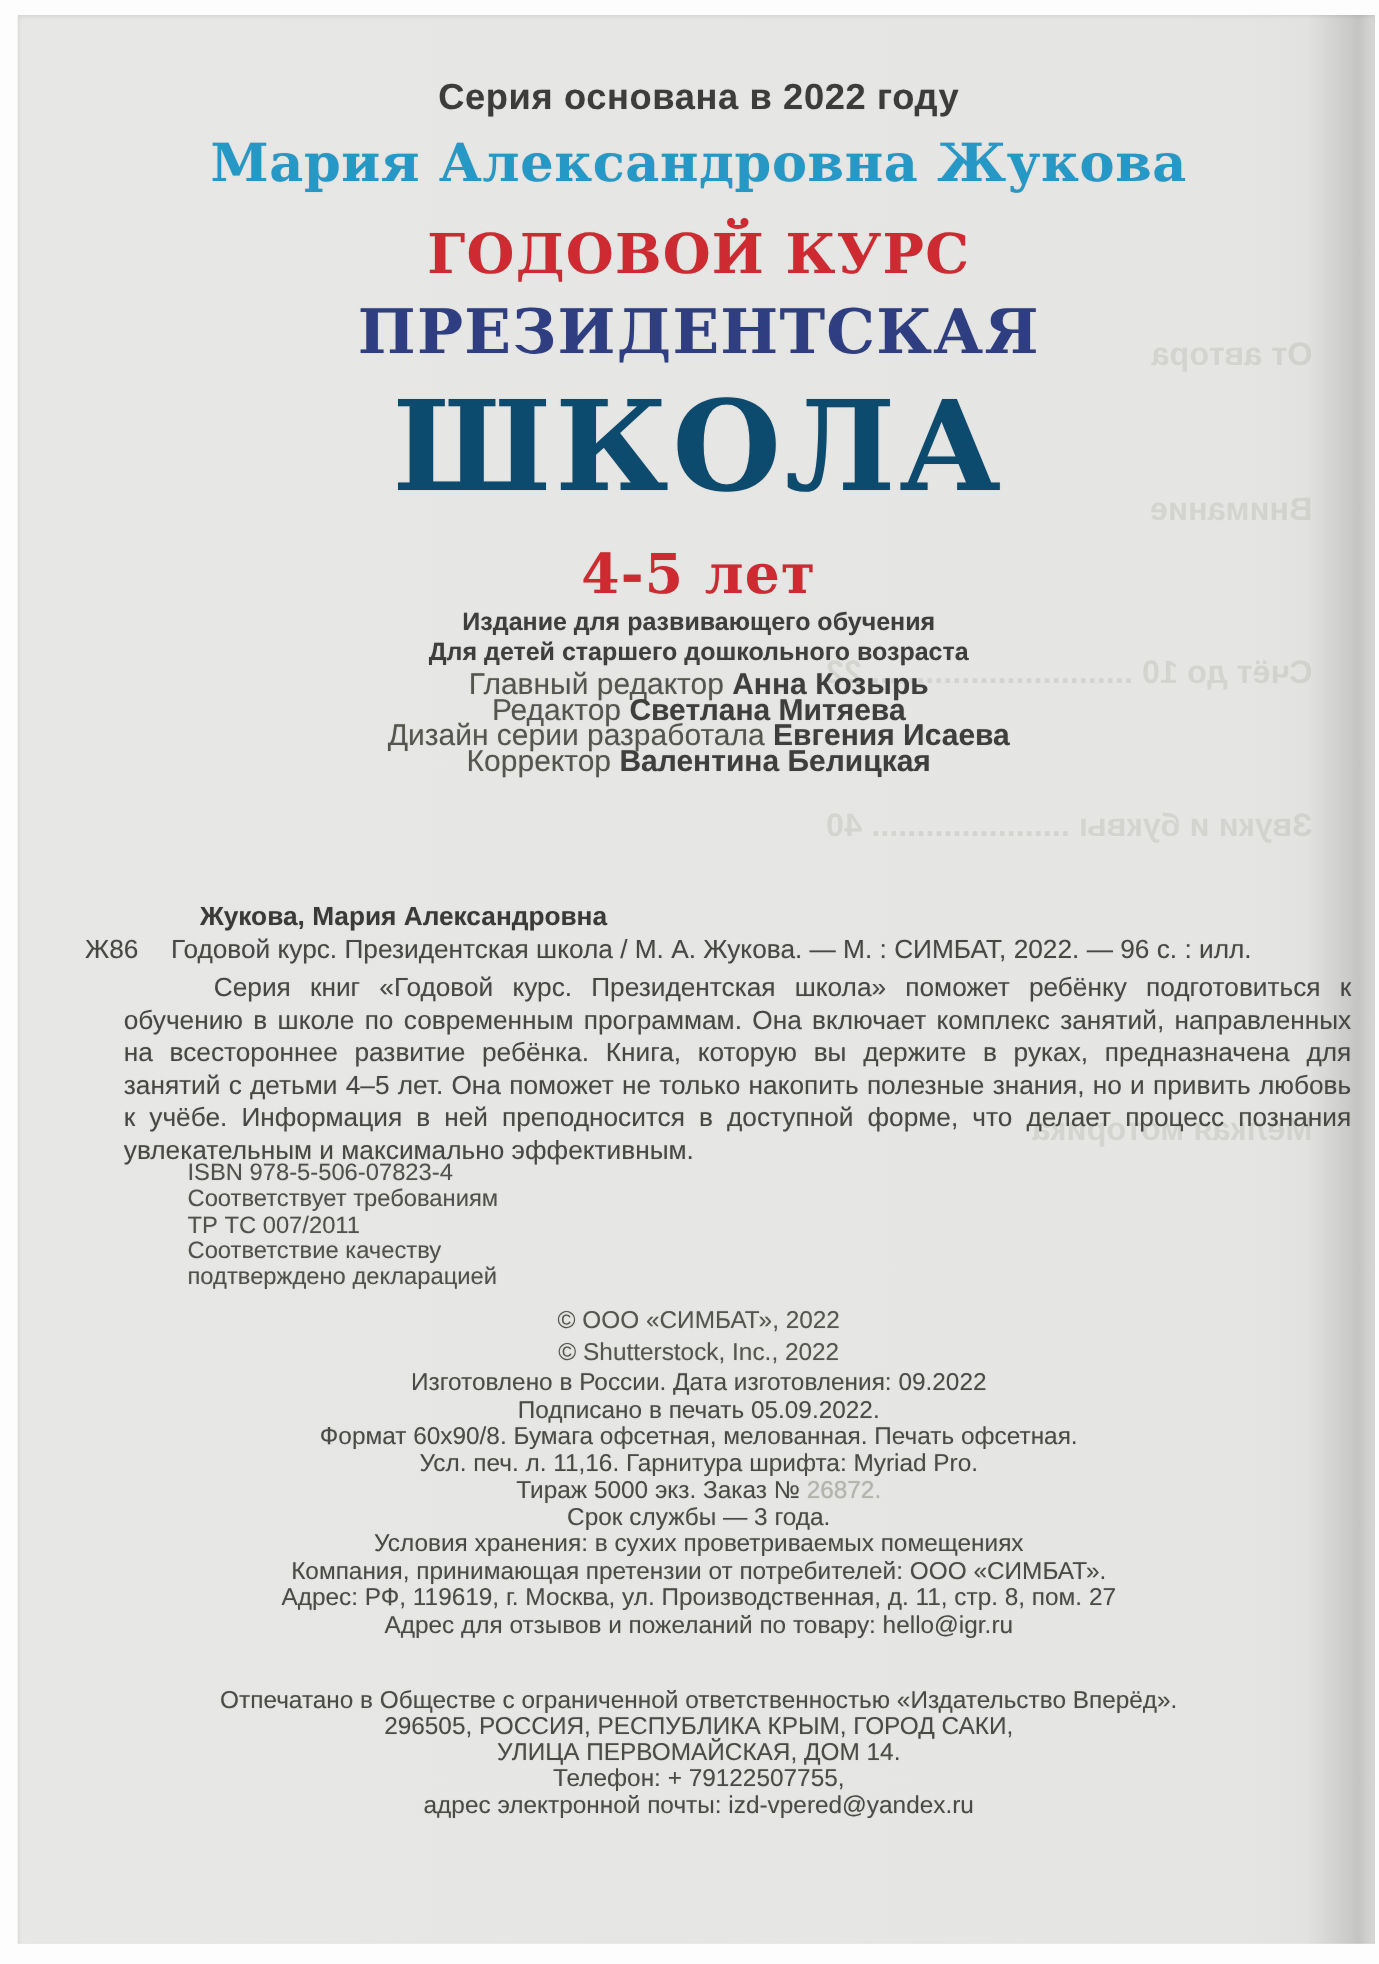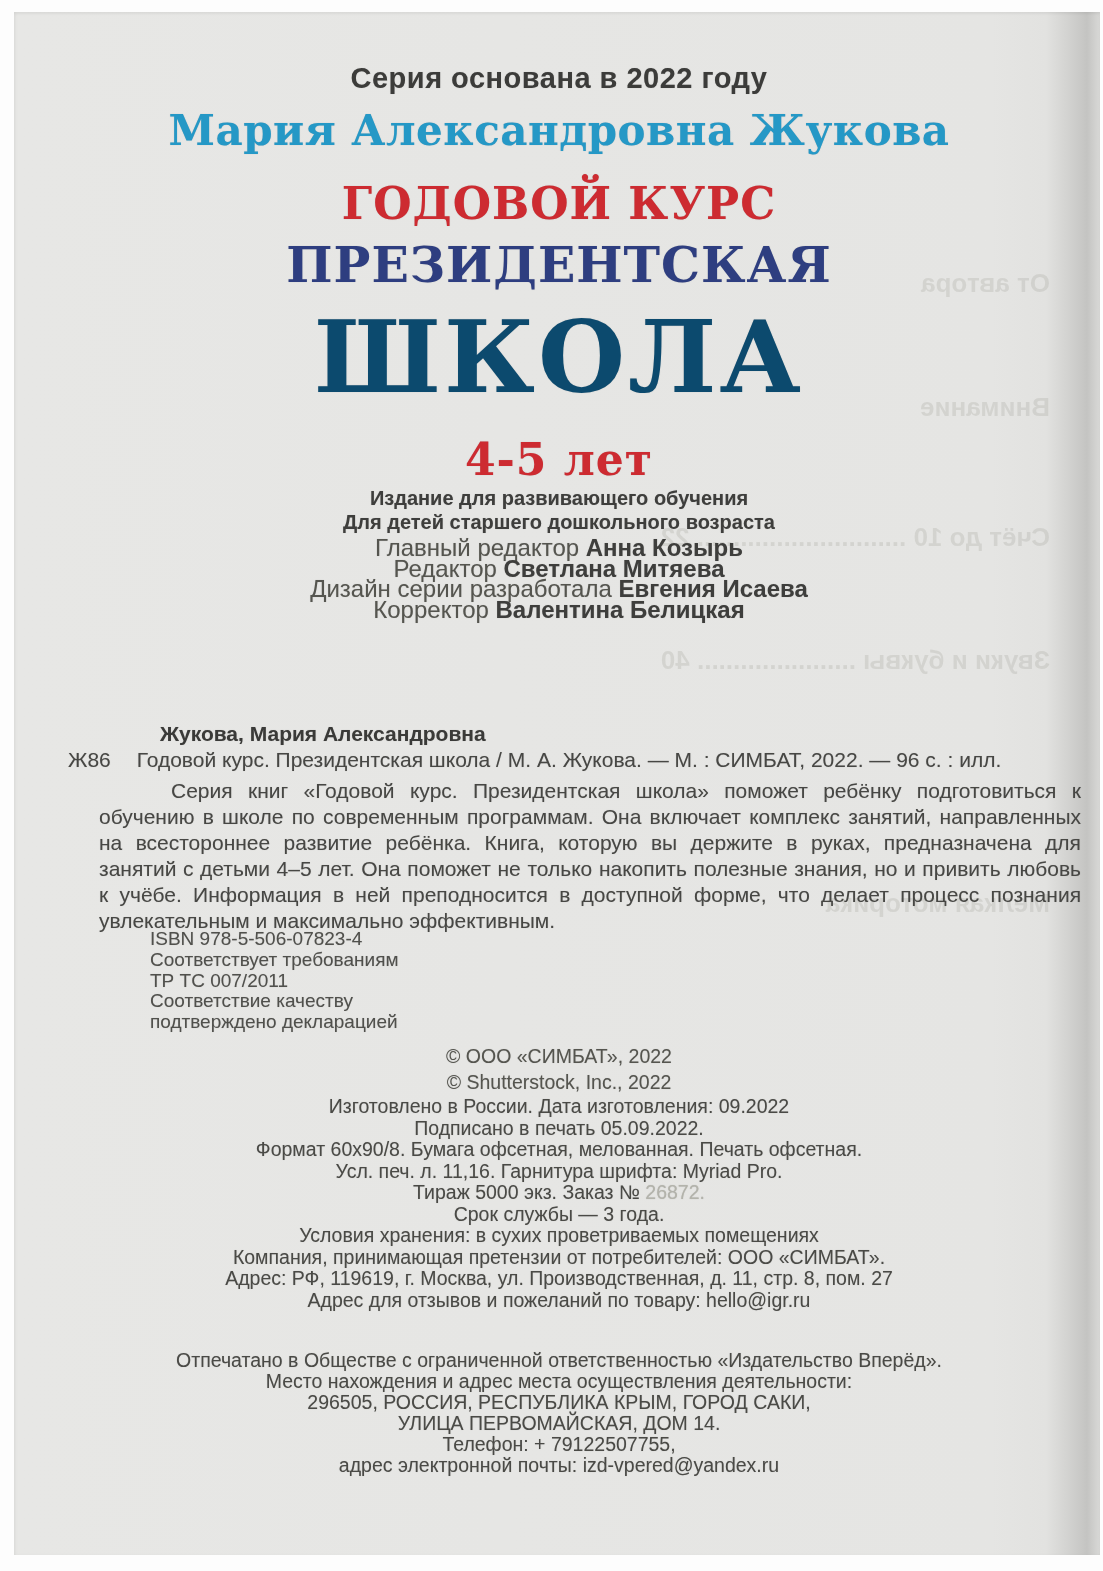--- a/index.html
+++ b/index.html
@@ -105,19 +105,18 @@
     <div><span>Тираж 5000 экз. Заказ № </span><span class="order-num">26872.</span></div>
     <div>Срок службы — 3 года.</div>
     <div>Условия хранения: в сухих проветриваемых помещениях</div>
     <div>Компания, принимающая претензии от потребителей: ООО «СИМБАТ».</div>
     <div>Адрес: РФ, 119619, г. Москва, ул. Производственная, д. 11, стр. 8, пом. 27</div>
     <div>Адрес для отзывов и пожеланий по товару: hello@igr.ru</div>
   </div>
 
   <div class="blk printer soft">
     <div>Отпечатано в Обществе с ограниченной ответственностью «Издательство Вперёд».</div>
-    <div>Место нахождения и адрес места осуществления деятельности:</div>
     <div>296505, РОССИЯ, РЕСПУБЛИКА КРЫМ, ГОРОД САКИ,</div>
     <div>УЛИЦА ПЕРВОМАЙСКАЯ, ДОМ 14.</div>
     <div>Телефон: + 79122507755,</div>
     <div>адрес электронной почты: izd-vpered@yandex.ru</div>
   </div>
 </div>
 
 </body></html>

